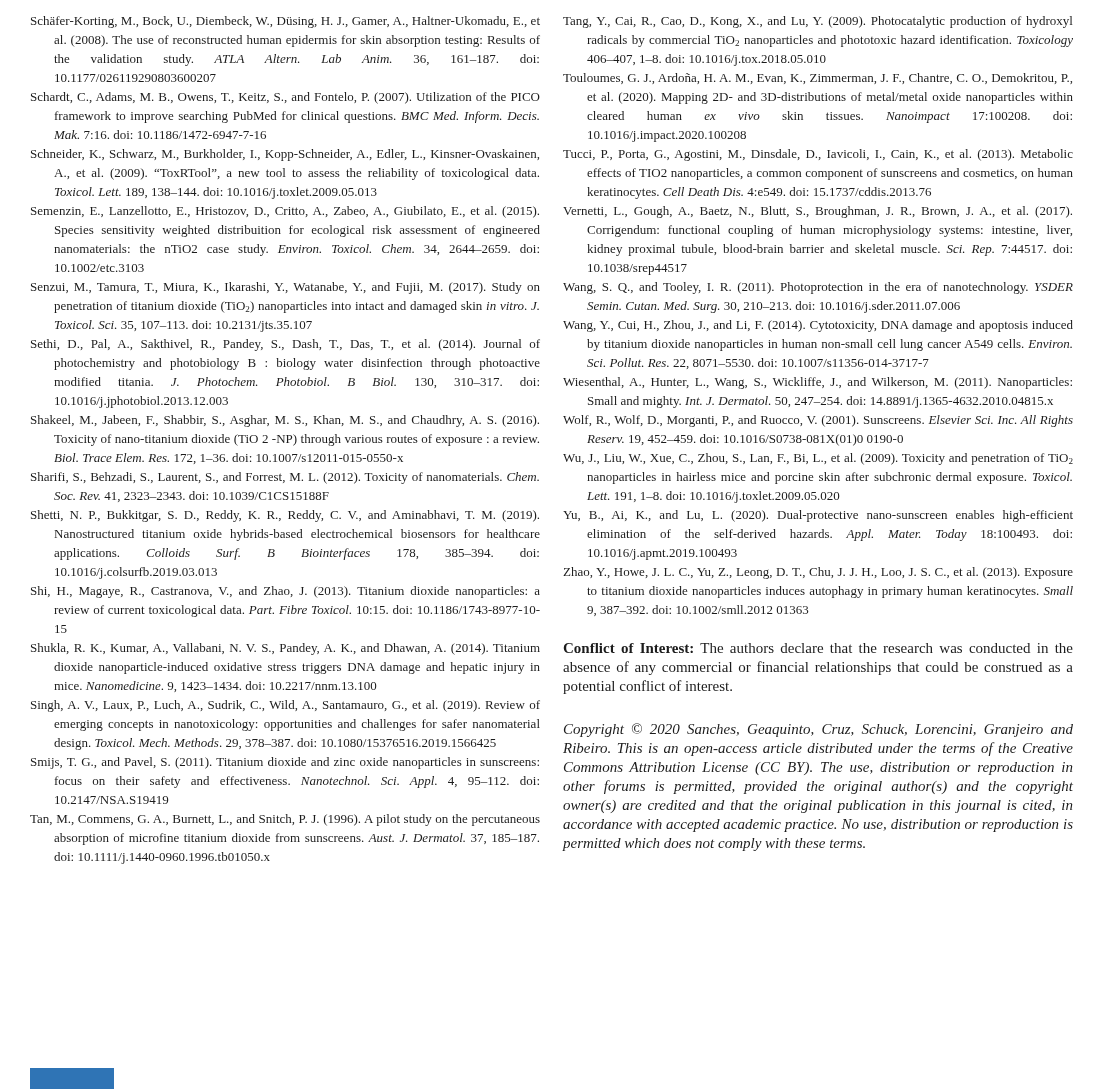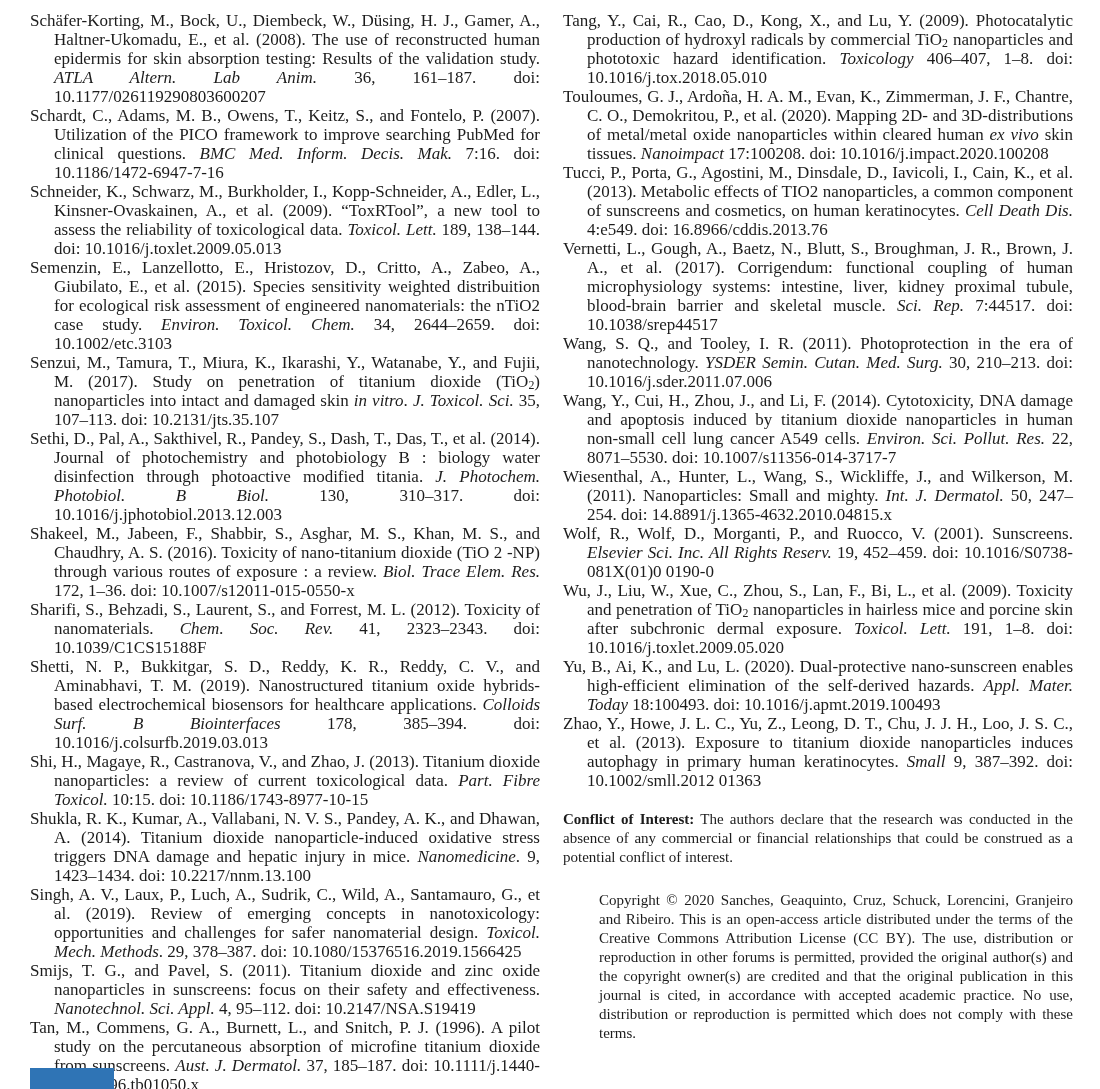--- a/index.html
+++ b/index.html
@@ -13,33 +13,33 @@
     color: #1c1c1c;
   }
   .columns {
     display: flex;
     gap: 23px;
     padding: 11px 27px 0 30px;
   }
   .col { width: 510px; }
   p.ref {
     margin: 0;
-    font-size: 17px;
+    font-size: 13px;
     line-height: 19px;
     text-align: justify;
     padding-left: 24px;
     text-indent: -24px;
   }
   p.para {
     margin: 20px 0 0 0;
     font-size: 15px;
     line-height: 19px;
     text-align: justify;
   }
-  p.copyright { margin-top: 24px; margin-left: 36px; }
+  p.copyright { font-style: italic; margin-top: 24px; }
   .i { font-style: italic; }
   .b { font-weight: bold; }
   sub {
     font-size: 70%;
     line-height: 0;
     position: relative;
     top: 2px;
     vertical-align: baseline;
   }
   .blue-bar {
@@ -69,21 +69,21 @@
       <p class="ref"><span>Shi, H., Magaye, R., Castranova, V., and Zhao, J. (2013). Titanium dioxide nanoparticles: a review of current toxicological data. </span><span class="i">Part. Fibre Toxicol.</span><span> 10:15. doi: 10.1186/1743-8977-10-15</span></p>
       <p class="ref"><span>Shukla, R. K., Kumar, A., Vallabani, N. V. S., Pandey, A. K., and Dhawan, A. (2014). Titanium dioxide nanoparticle-induced oxidative stress triggers DNA damage and hepatic injury in mice. </span><span class="i">Nanomedicine</span><span>. 9, 1423–1434. doi: 10.2217/nnm.13.100</span></p>
       <p class="ref"><span>Singh, A. V., Laux, P., Luch, A., Sudrik, C., Wild, A., Santamauro, G., et al. (2019). Review of emerging concepts in nanotoxicology: opportunities and challenges for safer nanomaterial design. </span><span class="i">Toxicol. Mech. Methods</span><span>. 29, 378–387. doi: 10.1080/15376516.2019.1566425</span></p>
       <p class="ref"><span>Smijs, T. G., and Pavel, S. (2011). Titanium dioxide and zinc oxide nanoparticles in sunscreens: focus on their safety and effectiveness. </span><span class="i">Nanotechnol. Sci. Appl.</span><span> 4, 95–112. doi: 10.2147/NSA.S19419</span></p>
       <p class="ref"><span>Tan, M., Commens, G. A., Burnett, L., and Snitch, P. J. (1996). A pilot study on the percutaneous absorption of microfine titanium dioxide from sunscreens. </span><span class="i">Aust. J. Dermatol.</span><span> 37, 185–187. doi: 10.1111/j.1440-0960.1996.tb01050.x</span></p>
     </div>
 
     <div class="col">
       <p class="ref"><span>Tang, Y., Cai, R., Cao, D., Kong, X., and Lu, Y. (2009). Photocatalytic production of hydroxyl radicals by commercial TiO</span><sub>2</sub><span> nanoparticles and phototoxic hazard identification. </span><span class="i">Toxicology</span><span> 406–407, 1–8. doi: 10.1016/j.tox.2018.05.010</span></p>
       <p class="ref"><span>Touloumes, G. J., Ardoña, H. A. M., Evan, K., Zimmerman, J. F., Chantre, C. O., Demokritou, P., et al. (2020). Mapping 2D- and 3D-distributions of metal/metal oxide nanoparticles within cleared human </span><span class="i">ex vivo</span><span> skin tissues. </span><span class="i">Nanoimpact</span><span> 17:100208. doi: 10.1016/j.impact.2020.100208</span></p>
-      <p class="ref"><span>Tucci, P., Porta, G., Agostini, M., Dinsdale, D., Iavicoli, I., Cain, K., et al. (2013). Metabolic effects of TIO2 nanoparticles, a common component of sunscreens and cosmetics, on human keratinocytes. </span><span class="i">Cell Death Dis.</span><span> 4:e549. doi: 16.8966/cddis.2013.76</span></p>
+      <p class="ref"><span>Tucci, P., Porta, G., Agostini, M., Dinsdale, D., Iavicoli, I., Cain, K., et al. (2013). Metabolic effects of TIO2 nanoparticles, a common component of sunscreens and cosmetics, on human keratinocytes. </span><span class="i">Cell Death Dis.</span><span> 4:e549. doi: 15.1737/cddis.2013.76</span></p>
       <p class="ref"><span>Vernetti, L., Gough, A., Baetz, N., Blutt, S., Broughman, J. R., Brown, J. A., et al. (2017). Corrigendum: functional coupling of human microphysiology systems: intestine, liver, kidney proximal tubule, blood-brain barrier and skeletal muscle. </span><span class="i">Sci. Rep.</span><span> 7:44517. doi: 10.1038/srep44517</span></p>
       <p class="ref"><span>Wang, S. Q., and Tooley, I. R. (2011). Photoprotection in the era of nanotechnology. </span><span class="i">YSDER Semin. Cutan. Med. Surg.</span><span> 30, 210–213. doi: 10.1016/j.sder.2011.07.006</span></p>
       <p class="ref"><span>Wang, Y., Cui, H., Zhou, J., and Li, F. (2014). Cytotoxicity, DNA damage and apoptosis induced by titanium dioxide nanoparticles in human non-small cell lung cancer A549 cells. </span><span class="i">Environ. Sci. Pollut. Res.</span><span> 22, 8071–5530. doi: 10.1007/s11356-014-3717-7</span></p>
       <p class="ref"><span>Wiesenthal, A., Hunter, L., Wang, S., Wickliffe, J., and Wilkerson, M. (2011). Nanoparticles: Small and mighty. </span><span class="i">Int. J. Dermatol.</span><span> 50, 247–254. doi: 14.8891/j.1365-4632.2010.04815.x</span></p>
       <p class="ref"><span>Wolf, R., Wolf, D., Morganti, P., and Ruocco, V. (2001). Sunscreens. </span><span class="i">Elsevier Sci. Inc. All Rights Reserv.</span><span> 19, 452–459. doi: 10.1016/S0738-081X(01)0 0190-0</span></p>
       <p class="ref"><span>Wu, J., Liu, W., Xue, C., Zhou, S., Lan, F., Bi, L., et al. (2009). Toxicity and penetration of TiO</span><sub>2</sub><span> nanoparticles in hairless mice and porcine skin after subchronic dermal exposure. </span><span class="i">Toxicol. Lett.</span><span> 191, 1–8. doi: 10.1016/j.toxlet.2009.05.020</span></p>
       <p class="ref"><span>Yu, B., Ai, K., and Lu, L. (2020). Dual-protective nano-sunscreen enables high-efficient elimination of the self-derived hazards. </span><span class="i">Appl. Mater. Today</span><span> 18:100493. doi: 10.1016/j.apmt.2019.100493</span></p>
       <p class="ref"><span>Zhao, Y., Howe, J. L. C., Yu, Z., Leong, D. T., Chu, J. J. H., Loo, J. S. C., et al. (2013). Exposure to titanium dioxide nanoparticles induces autophagy in primary human keratinocytes. </span><span class="i">Small</span><span> 9, 387–392. doi: 10.1002/smll.2012 01363</span></p>
 
       <p class="para"><span class="b">Conflict of Interest:</span><span> The authors declare that the research was conducted in the absence of any commercial or financial relationships that could be construed as a potential conflict of interest.</span></p>

